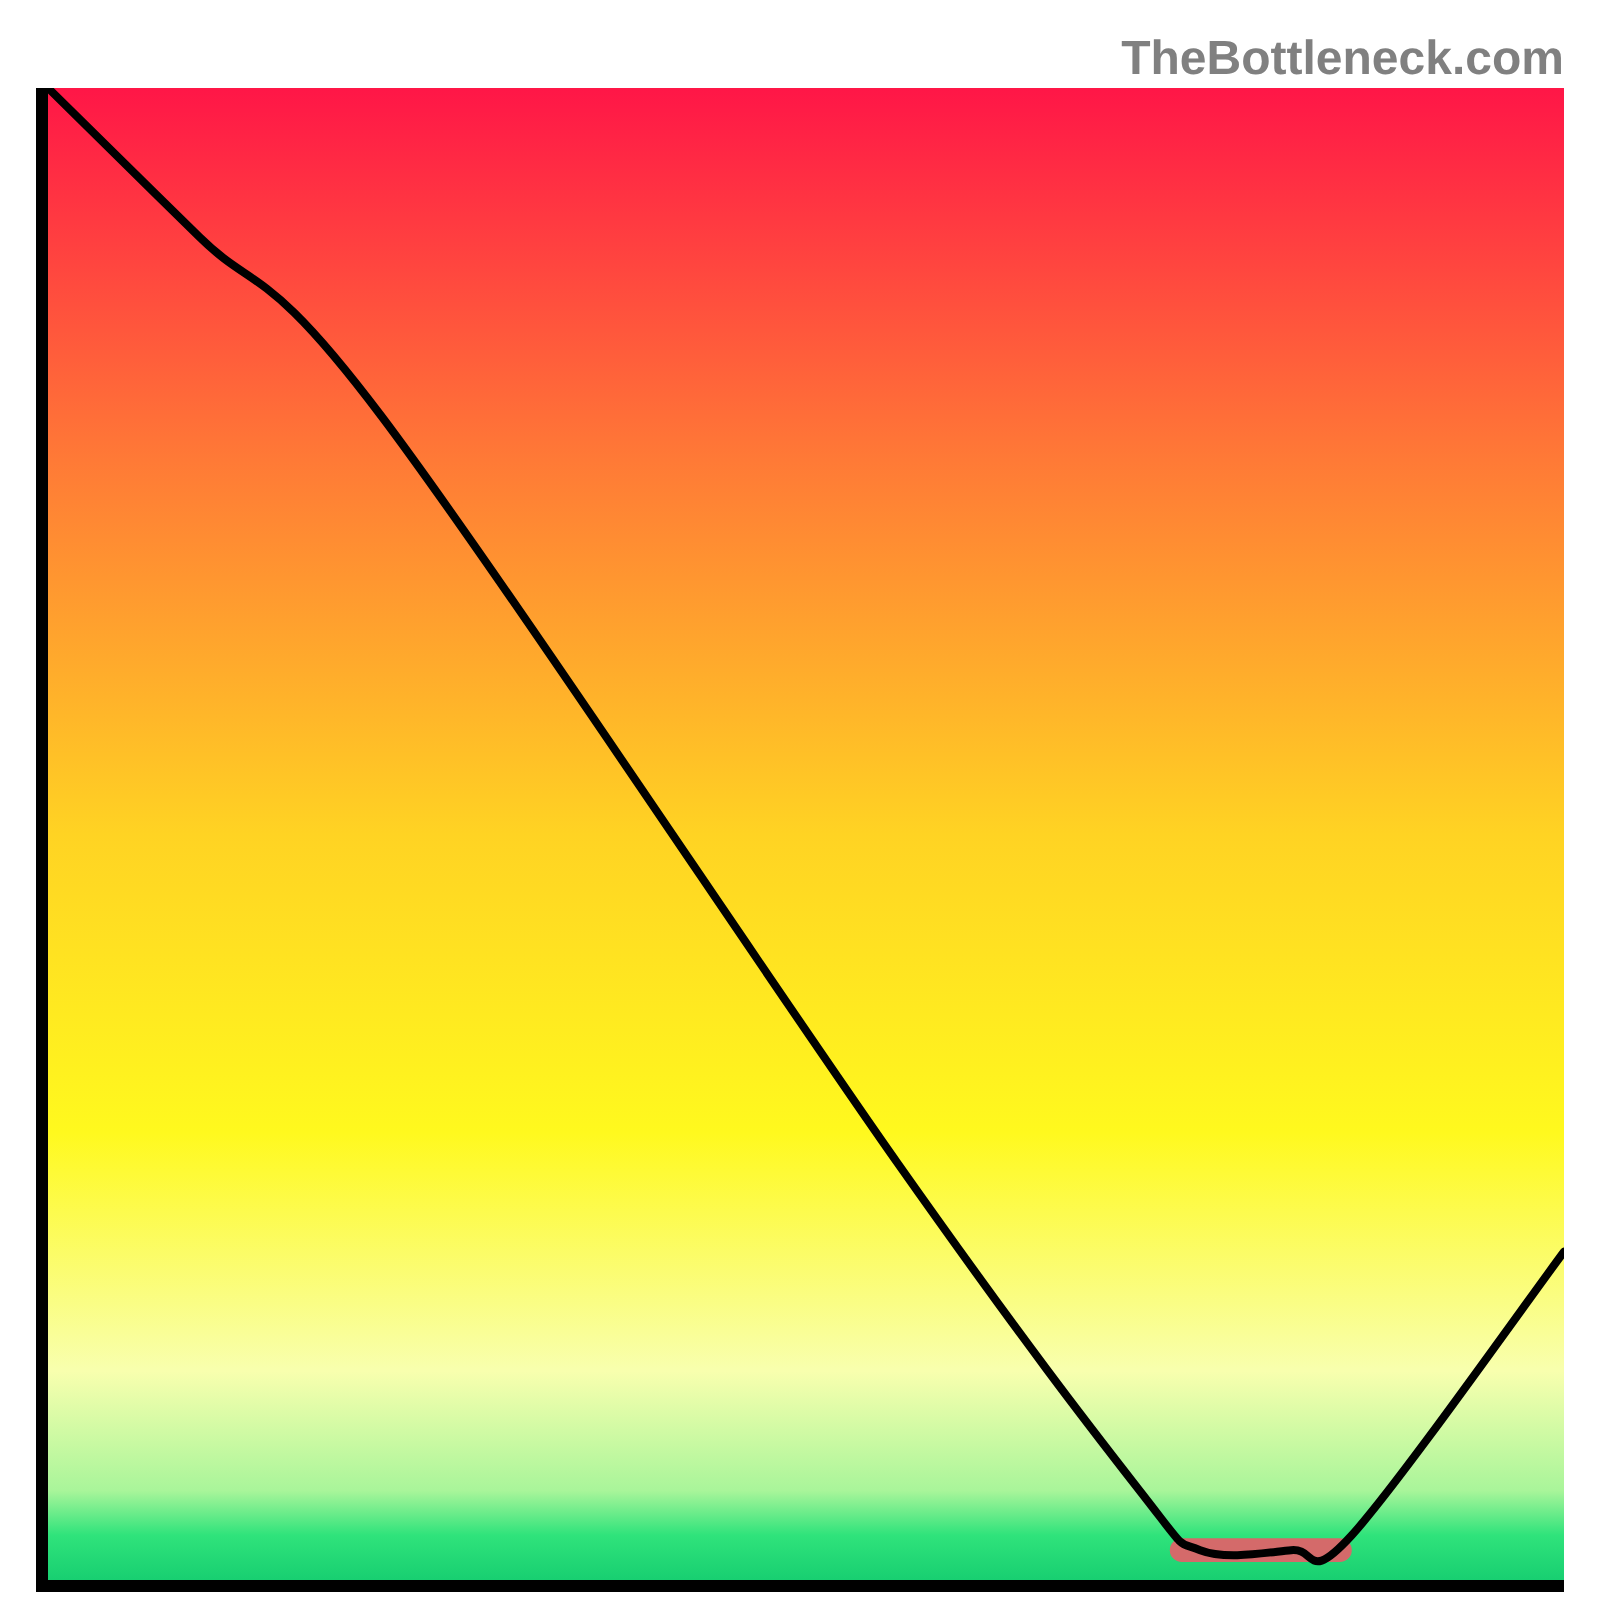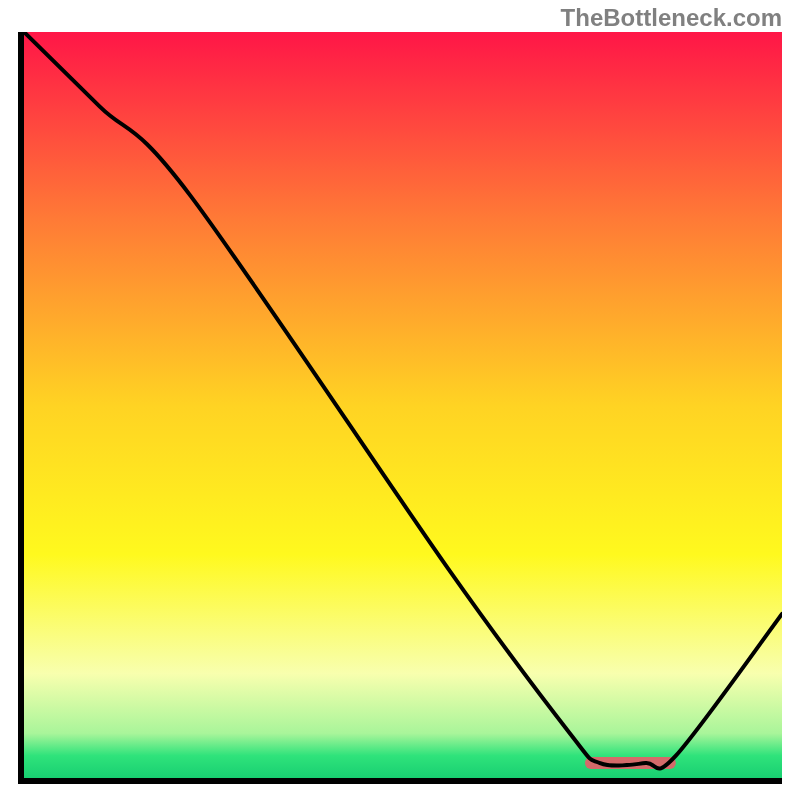--- a/index.html
+++ b/index.html
@@ -9,20 +9,21 @@
     height: 800px;
     overflow: hidden;
     background: #ffffff;
     font-family: Arial, Helvetica, sans-serif;
   }
   .frame {
     position: relative;
     width: 800px;
     height: 588px;
     box-sizing: border-box;
+    margin-top: 12px;
   }
   .watermark {
     position: absolute;
     top: 4px;
     right: 18px;
     font-size: 24px;
     font-weight: 600;
     color: #808080;
     letter-spacing: 0px;
     user-select: none;

